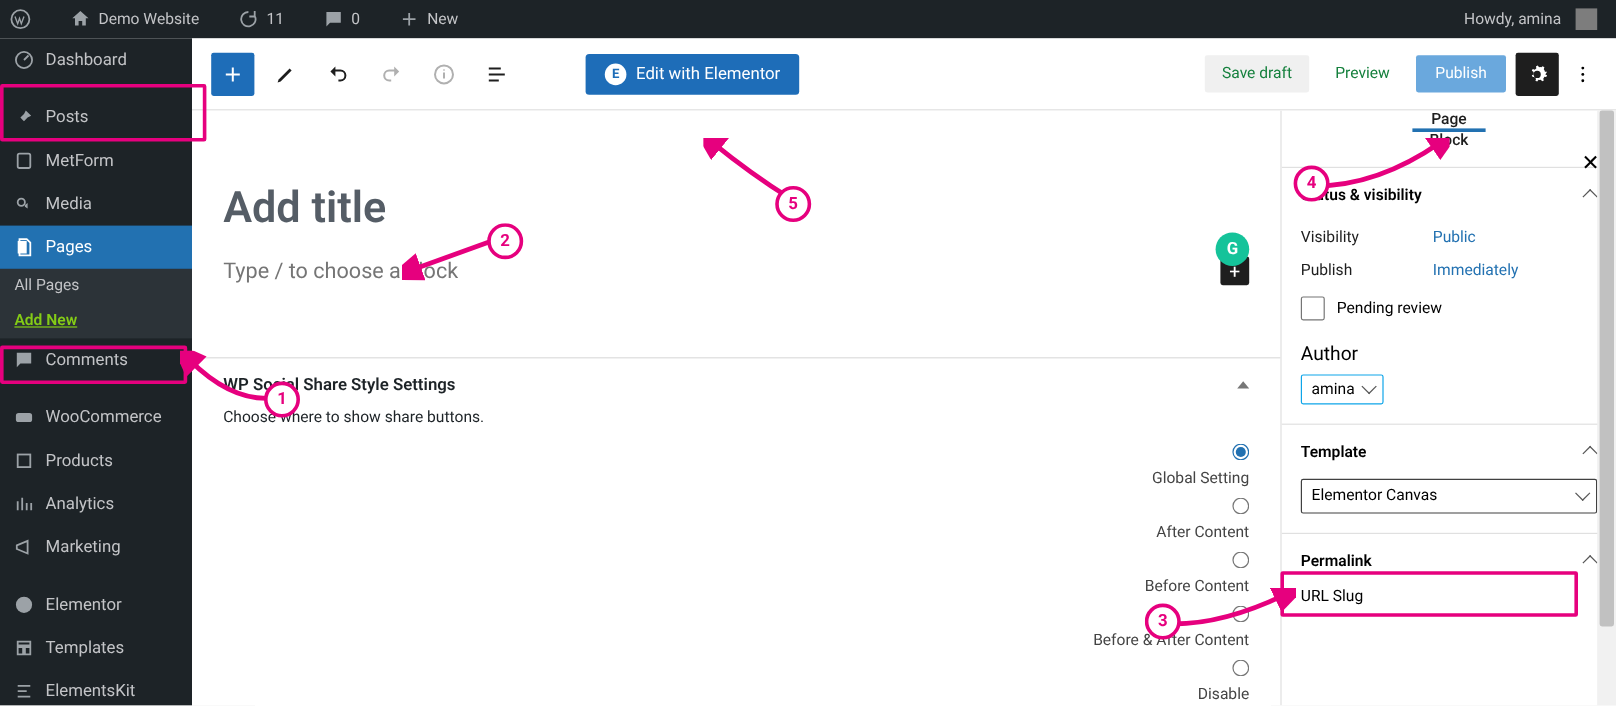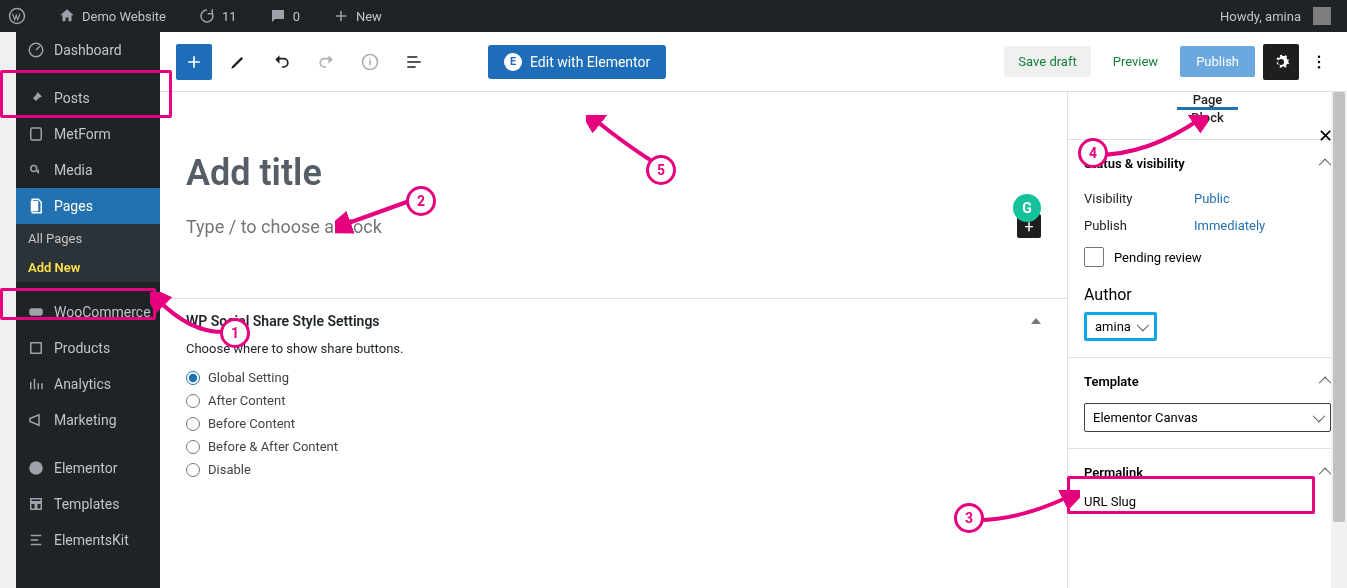--- a/index.html
+++ b/index.html
@@ -6,30 +6,30 @@
   body { width: 1347px; height: 588px; overflow: hidden; background: #f0f0f1; position: relative; }
 
   
   .adminbar { height: 32px; background: #1d2327; color: #c3c4c7; display: flex; align-items: center; font-size: 13px; justify-content: space-between; padding: 0 8px 0 0; }
   .adminbar .left, .adminbar .right { display: flex; align-items: center; gap: 16px; }
   .adminbar .item { display: flex; align-items: center; gap: 6px; padding: 0 8px; height: 32px; cursor: pointer; }
   .adminbar .item svg { width: 18px; height: 18px; fill: #9ca2a7; }
   .adminbar .avatar-sq { width: 18px; height: 18px; background: #7d7d7d; margin-left: 6px; }
 
   
-  .wpmenu { position: absolute; top: 32px; left: 16px; width: 160px; background: #1d2327; height: 556px; color: #c3c4c7; font-size: 14px; }
+  .wpmenu { position: absolute; top: 32px; left: 0; width: 160px; background: #1d2327; height: 556px; color: #c3c4c7; font-size: 14px; }
   .wpmenu .mi { display: flex; align-items: center; gap: 8px; padding: 8px 10px; cursor: pointer; }
   .wpmenu .mi .ic { width: 20px; height: 20px; display:flex; align-items:center; justify-content:center; }
   .wpmenu .mi .ic svg { width: 18px; height: 18px; fill: #9ca2a7; }
   .wpmenu .mi.current { background: #2271b1; color: #fff; position: relative; }
   .wpmenu .mi.current .ic svg { fill: #fff; }
   .wpmenu .mi.current::after { content:""; position:absolute; right:-8px; top:50%; transform:translateY(-50%); border:8px solid transparent; border-right-color:#f0f0f1; }
   .wpmenu .sub { background: #2c3338; font-size: 13px; }
   .wpmenu .sub .si { padding: 7px 12px; color: #c3c4c7; cursor: pointer; }
-  .wpmenu .sub .si.active { color: #fde047; font-weight: 600; }
+  .wpmenu .sub .si.active { color: #84cc16; font-weight: 600; text-decoration: underline; }
 
   
   .editor { position: absolute; left: 160px; top: 32px; right: 0; height: 556px; background: #fff; display: flex; flex-direction: column; }
   .toolbar { height: 60px; border-bottom: 1px solid #e0e0e0; display: flex; align-items: center; padding: 0 16px; gap: 8px; }
   .tbtn { width: 36px; height: 36px; border-radius: 2px; display:flex; align-items:center; justify-content:center; cursor:pointer; color:#1e1e1e; }
   .tbtn svg { width: 20px; height: 20px; fill: currentColor; }
   .tbtn.primary { background: #1e6db8; color: #fff; }
   .tbtn.muted { color: #b0b0b0; }
   .elementor-btn { display:flex; align-items:center; gap:8px; background:#1e6db8; color:#fff; padding: 8px 16px; border-radius:3px; font-size:14px; cursor:pointer; }
   .elementor-btn .circ { width:18px; height:18px; border-radius:50%; background:#fff; color:#1e6db8; font-weight:700; font-size:11px; display:flex; align-items:center; justify-content:center; }
@@ -49,38 +49,38 @@
   .blockline { padding: 10px 26px 60px; display:flex; align-items:center; gap:10px; }
   .blockline input { border:none; font-size:18px; color:#757575; flex:1; outline:none; }
   .blockline input::placeholder { color:#757575; }
   .addblockbtn { width:24px; height:24px; background:#1e1e1e; color:#fff; display:flex; align-items:center; justify-content:center; border-radius:2px; cursor:pointer; font-size:16px; }
   .grammarly { position:absolute; right:26px; top:102px; width:28px; height:28px; border-radius:50%; background:#15c39a; color:#fff; display:flex; align-items:center; justify-content:center; font-weight:700; font-size:14px; }
 
   
   .metabox { border-top:1px solid #ddd; padding: 14px 26px; }
   .metabox .mh { display:flex; justify-content:space-between; align-items:center; font-size:14px; font-weight:600; color:#1d2327; margin-bottom:12px; }
   .metabox .desc { font-size:13px; color:#1d2327; margin-bottom:10px; }
-  .radio-row { display:flex; align-items:flex-end; gap:8px; font-size:13px; color:#444; padding:4px 0; }
+  .radio-row { display:flex; align-items:flex-end; gap:8px; font-size:13px; color:#444; padding:4px 0;flex-direction:column; }
   .radio-row input { width:14px; height:14px; accent-color:#2271b1; }
 
   
   .settings { width:280px; border-left:1px solid #e0e0e0; font-size:13px; overflow:auto; }
   .tabs { display:flex; align-items:center; border-bottom:1px solid #e0e0e0; height:48px; position:relative;flex-direction:column; }
   .tabs .tab { padding: 0 16px; height:48px; display:flex; align-items:center; cursor:pointer; font-weight:500; color:#1e1e1e; }
   .tabs .tab.active { border-bottom:3px solid #2271b1; color:#1e1e1e; }
   .tabs .close { margin-left:auto; padding:0 14px; font-size:18px; cursor:pointer; }
   .panel { border-bottom:1px solid #e0e0e0; padding: 16px; }
   .panel .ph { display:flex; justify-content:space-between; align-items:center; font-weight:600; margin-bottom:14px; }
   .row { display:flex; align-items:center; padding:6px 0; }
   .row .lbl { width:110px; color:#1e1e1e; }
   .row .val { color:#2271b1; cursor:pointer; }
   .chk { display:flex; align-items:center; gap:10px; padding:8px 0 14px; }
   .chk .box { width:20px; height:20px; border:1px solid #757575; border-radius:2px; }
   .authorlbl { margin-top:4px; font-size:16px; }
-  .authorsel { display:inline-flex; align-items:center; gap:6px; border:3px solid #0ea5e9; border-radius:2px; padding:4px 8px; margin-top:8px; font-size:13px; }
+  .authorsel { display:inline-flex; align-items:center; gap:6px; border:1px solid #0ea5e9; border-radius:2px; padding:4px 8px; margin-top:8px; font-size:13px; }
   .template-sel { width:100%; border:1px solid #404040; padding:6px 8px; border-radius:2px; font-size:13px; background:#fff; display:flex; justify-content:space-between; align-items:center; cursor:pointer; }
 
   
   .anno-box { position:absolute; border:3px solid #e6007e; border-radius:2px; pointer-events:none; }
   .anno-circ { position:absolute; width:30px; height:30px; border:3px solid #e6007e; border-radius:50%; background:#fff; color:#e6007e; font-weight:700; display:flex; align-items:center; justify-content:center; font-size:14px; pointer-events:none; z-index:50; }
   .anno-arrow { position:absolute; pointer-events:none; z-index:49; }
 
   
   .scrollbar-track { position:absolute; right:0; top:92px; width:16px; height:496px; background:#f1f1f1; }
   .scrollbar-thumb { position:absolute; right:2px; top:92px; width:12px; height:430px; background:#c1c1c1; border-radius:2px; z-index:40; }
@@ -176,20 +176,28 @@
           <path d="M7 3h8l4 4v14H7z" fill="none" stroke="#fff" stroke-width="2"></path>
           <rect x="5" y="5" width="10" height="14" fill="#fff"></rect>
         </svg>
       </span>
       <span>Pages</span>
     </div>
   <div class="sub">
     <div class="si">All Pages</div>
     <div class="si active">Add New</div>
   </div>
+  <div class="mi">
+      <span class="ic">
+        <svg viewBox="0 0 24 24">
+          <path d="M4 4h16v12H8l-4 4z"></path>
+        </svg>
+      </span>
+      <span>Comments</span>
+    </div>
   <div style="height:12px"></div>
   <div class="mi">
       <span class="ic">
         <svg viewBox="0 0 24 24">
           <rect x="3" y="7" width="18" height="10" rx="3"></rect>
         </svg>
       </span>
       <span>WooCommerce</span>
     </div>
   <div class="mi">

